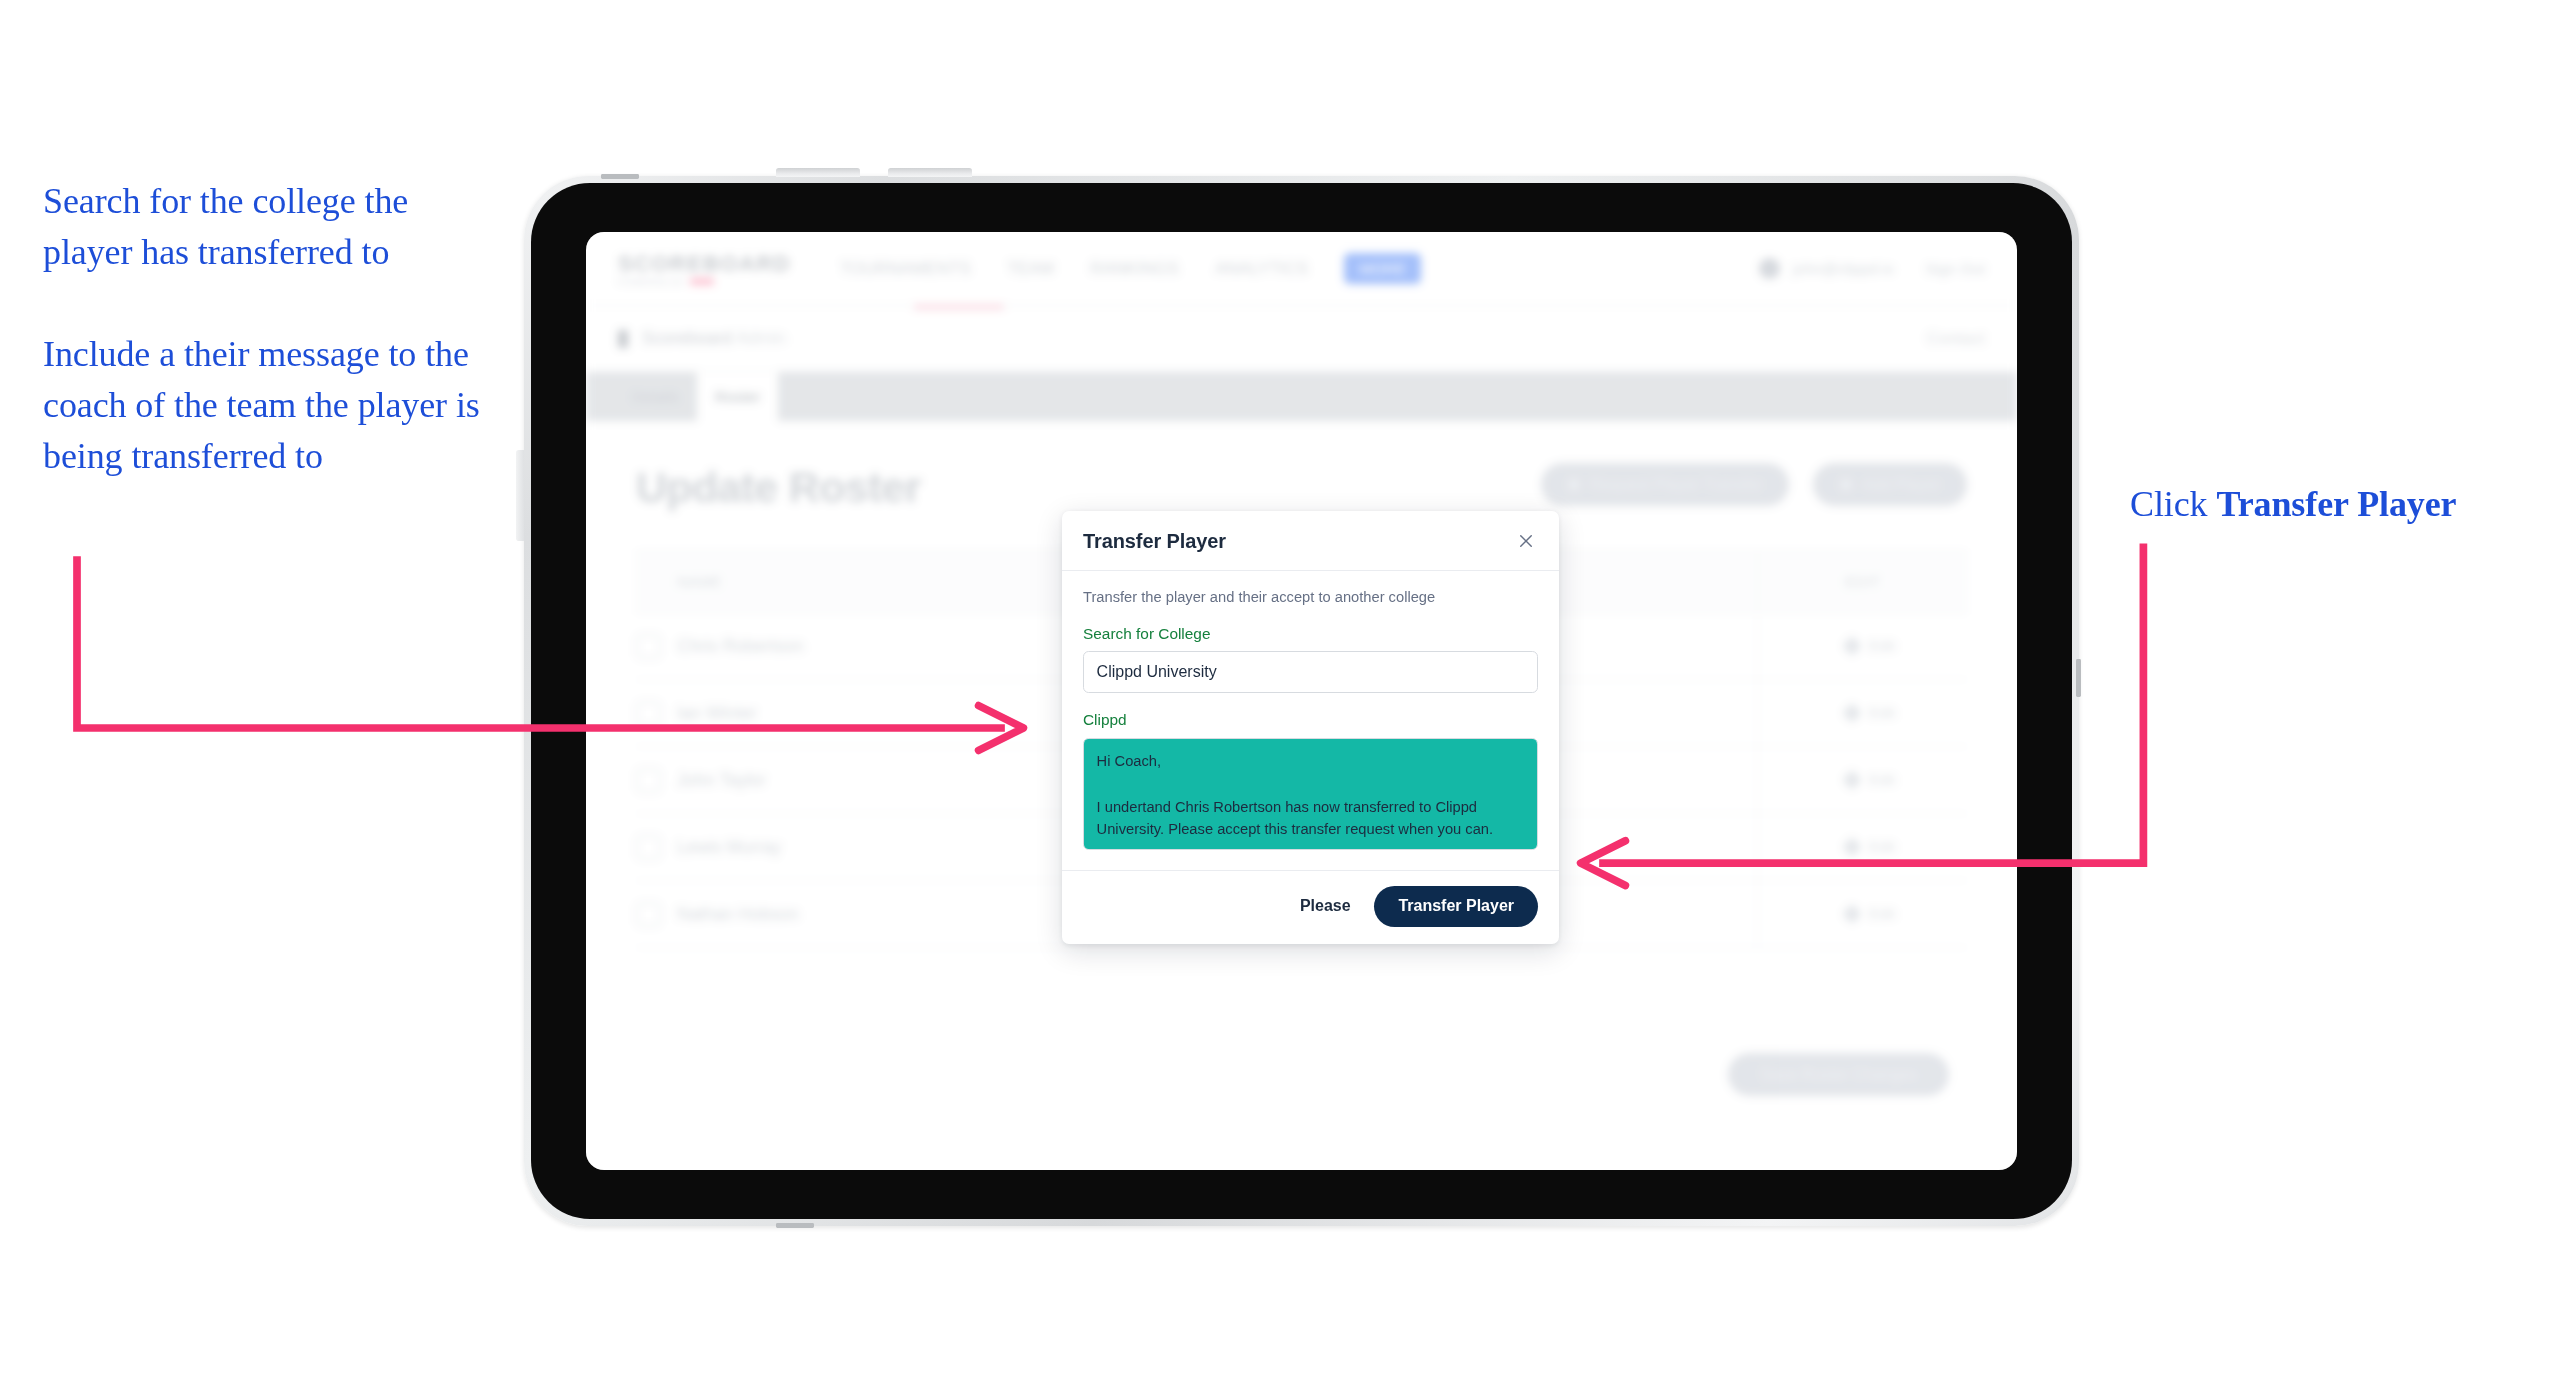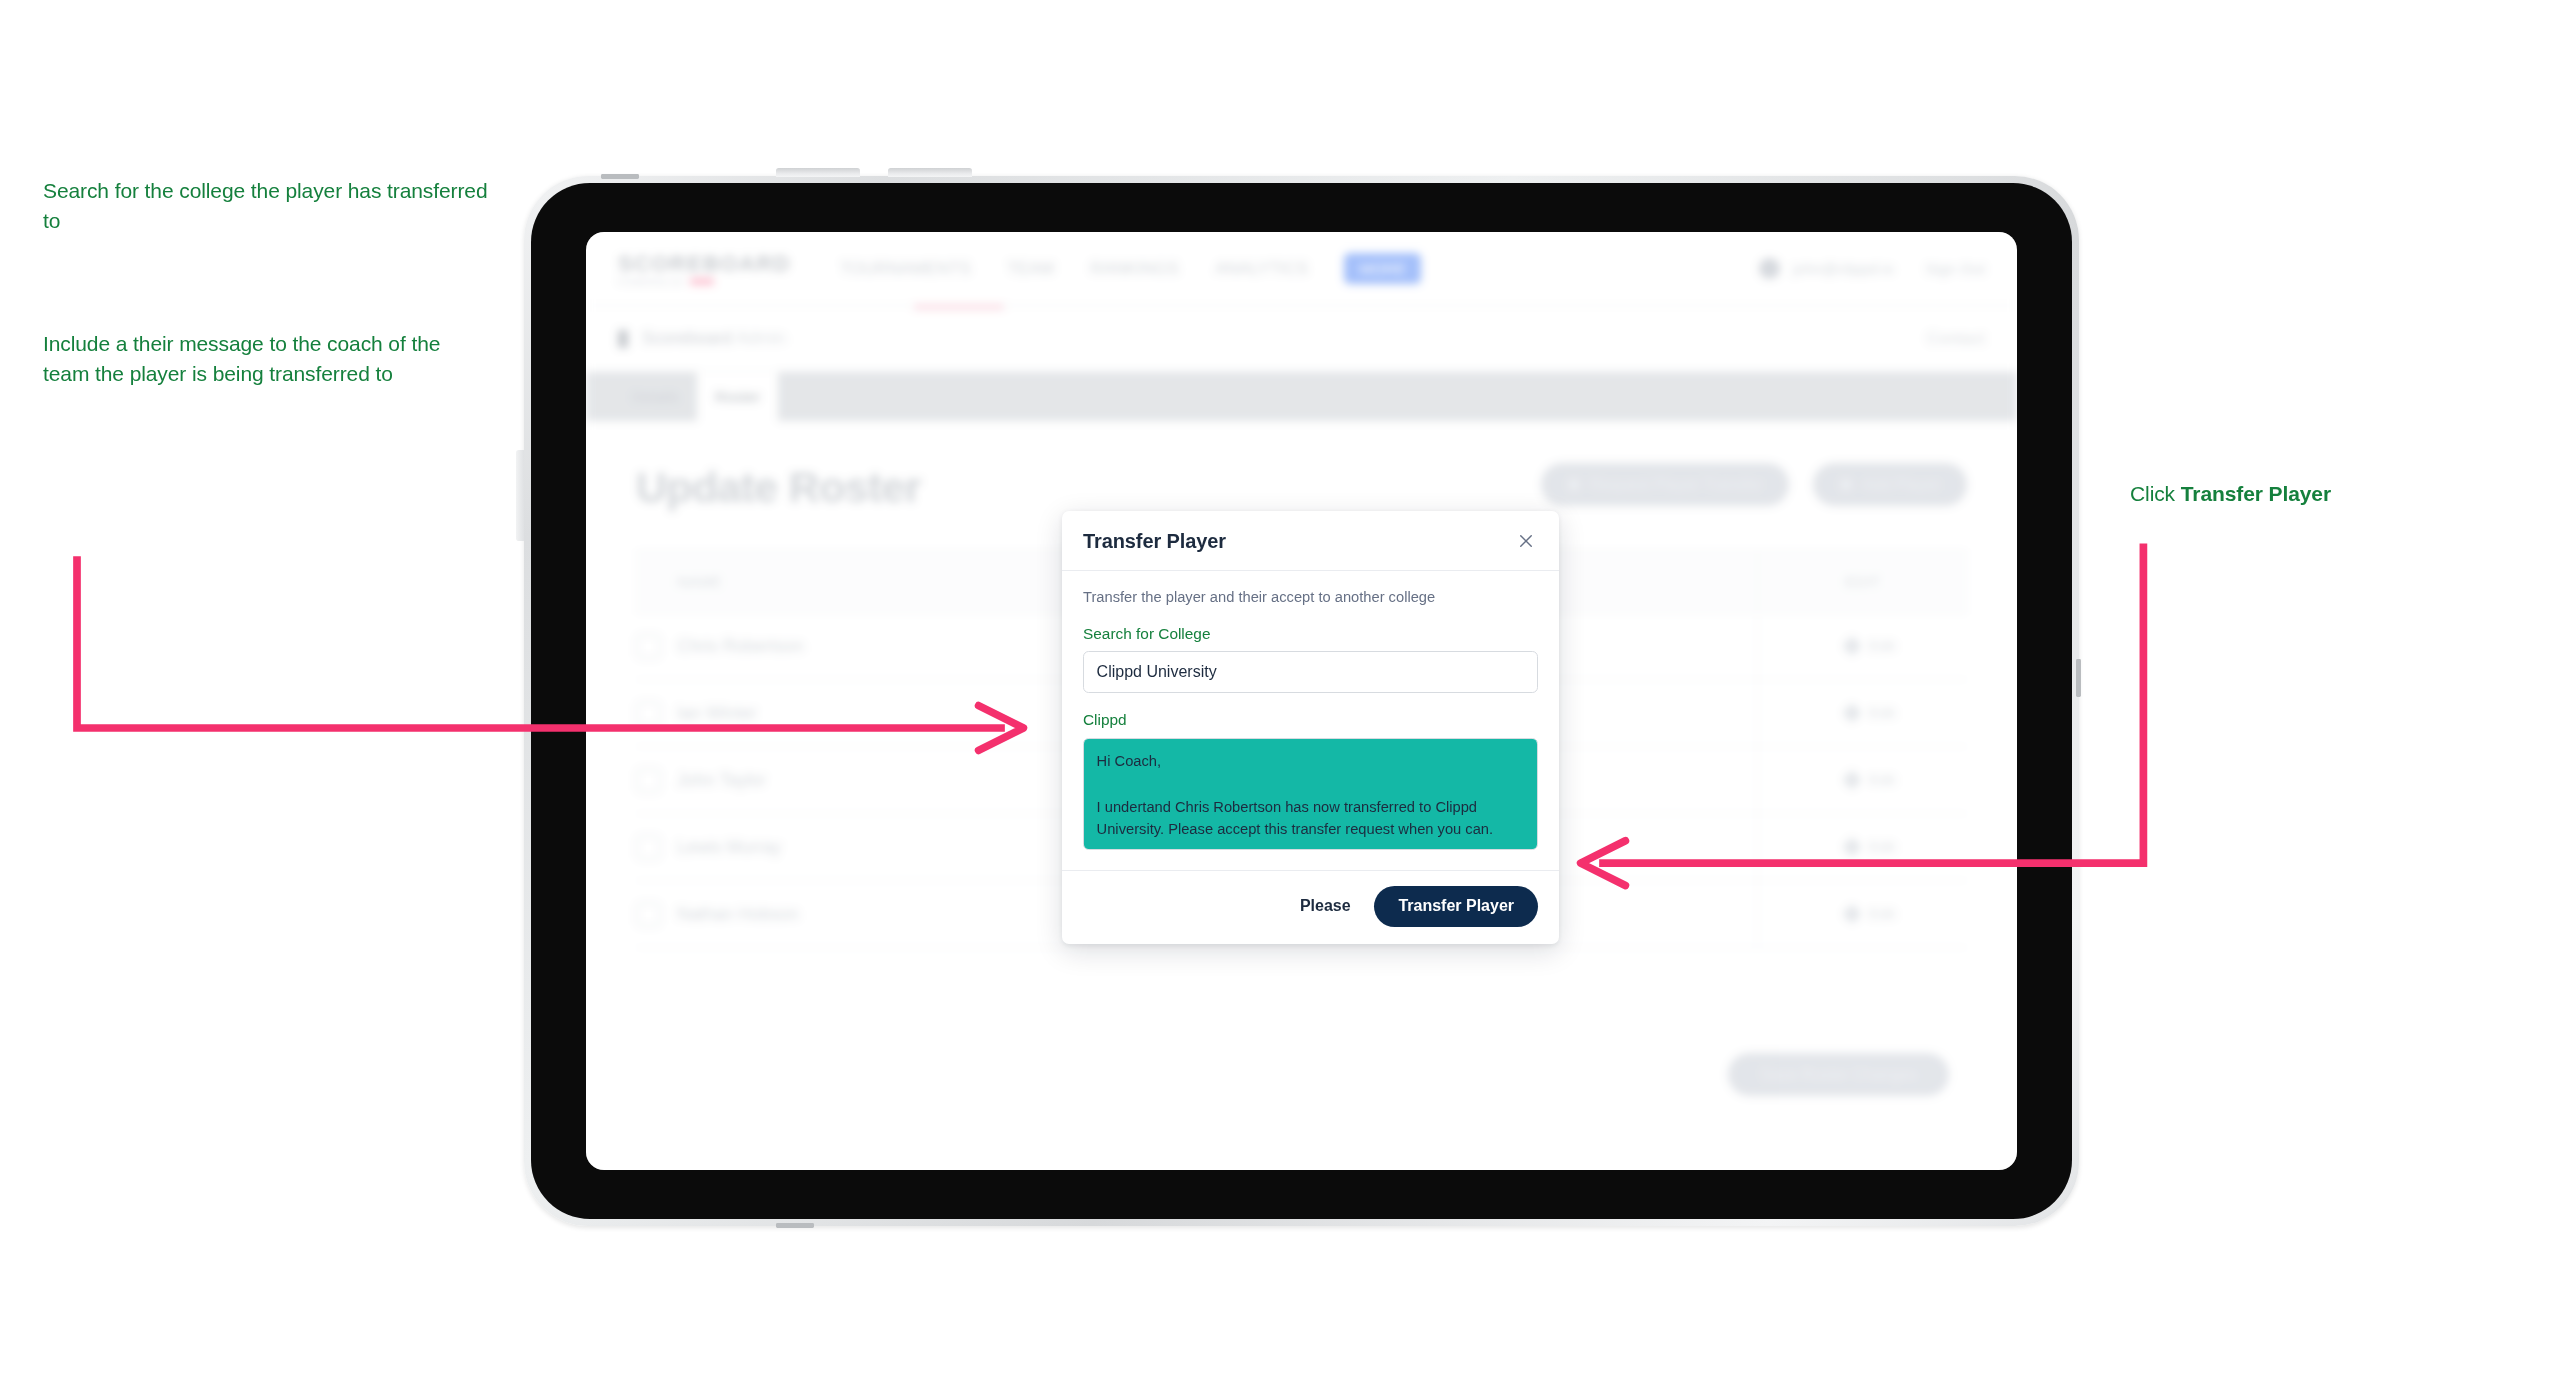--- a/index.html
+++ b/index.html
@@ -12,23 +12,23 @@
     height: 1386px;
     position: relative;
     overflow: hidden;
     font-family: "Liberation Sans", sans-serif;
     -webkit-font-smoothing: antialiased;
   }
 
   
   .annot {
     position: absolute;
-    color: #15803d;
-    font-family: Liberation Sans, sans-serif;
-    font-size: 21px;
+    color: #1d4ed8;
+    font-family: Liberation Serif, serif;
+    font-size: 36px;
     line-height: 1.42;
     font-weight: 400;
     letter-spacing: -0.1px;
   }
   #annot-left-1 { left: 43px; top: 176px; width: 448px; }
   #annot-left-2 { left: 43px; top: 329px; width: 448px; }
   #annot-right-1 { left: 2114px; top: 479px; width: 434px; margin-left: 16px; }
   .annot b { font-weight: 700; }
 
   

